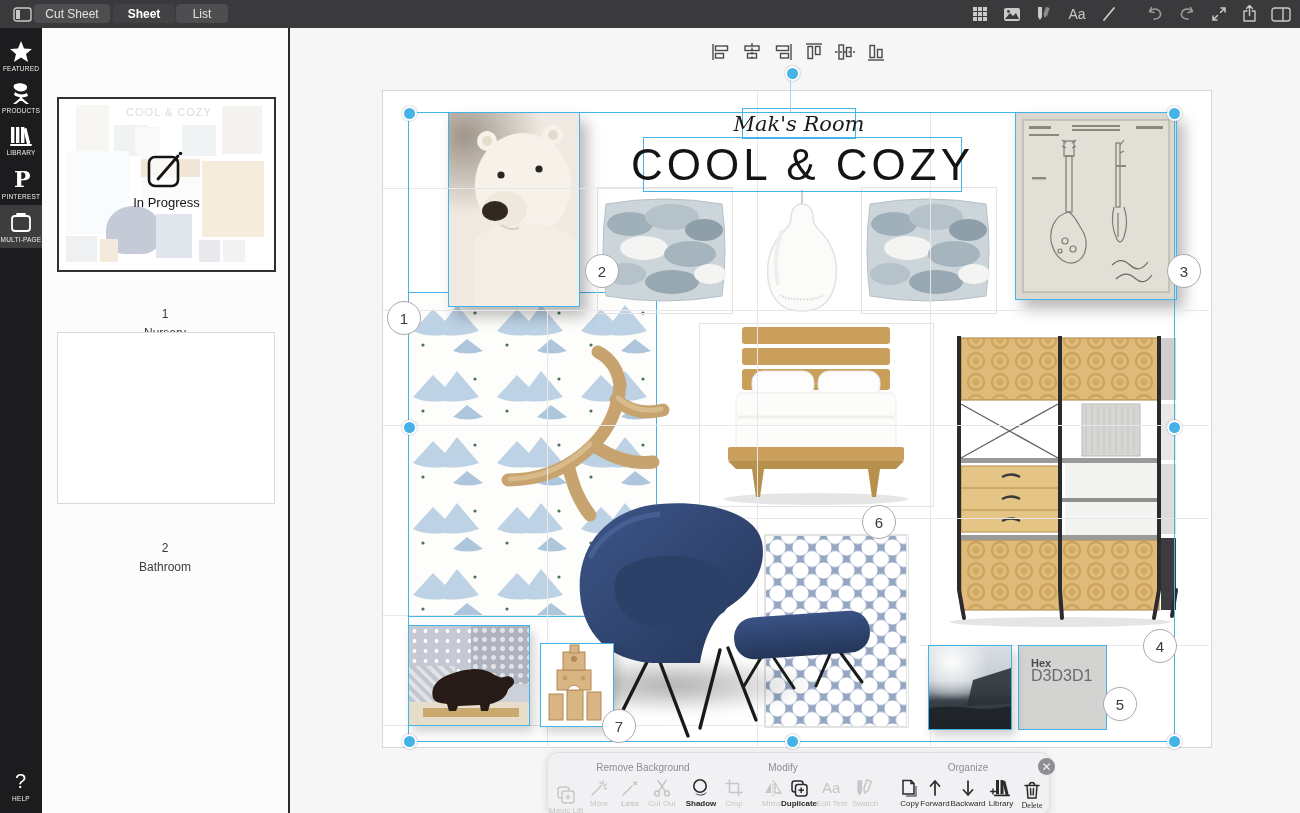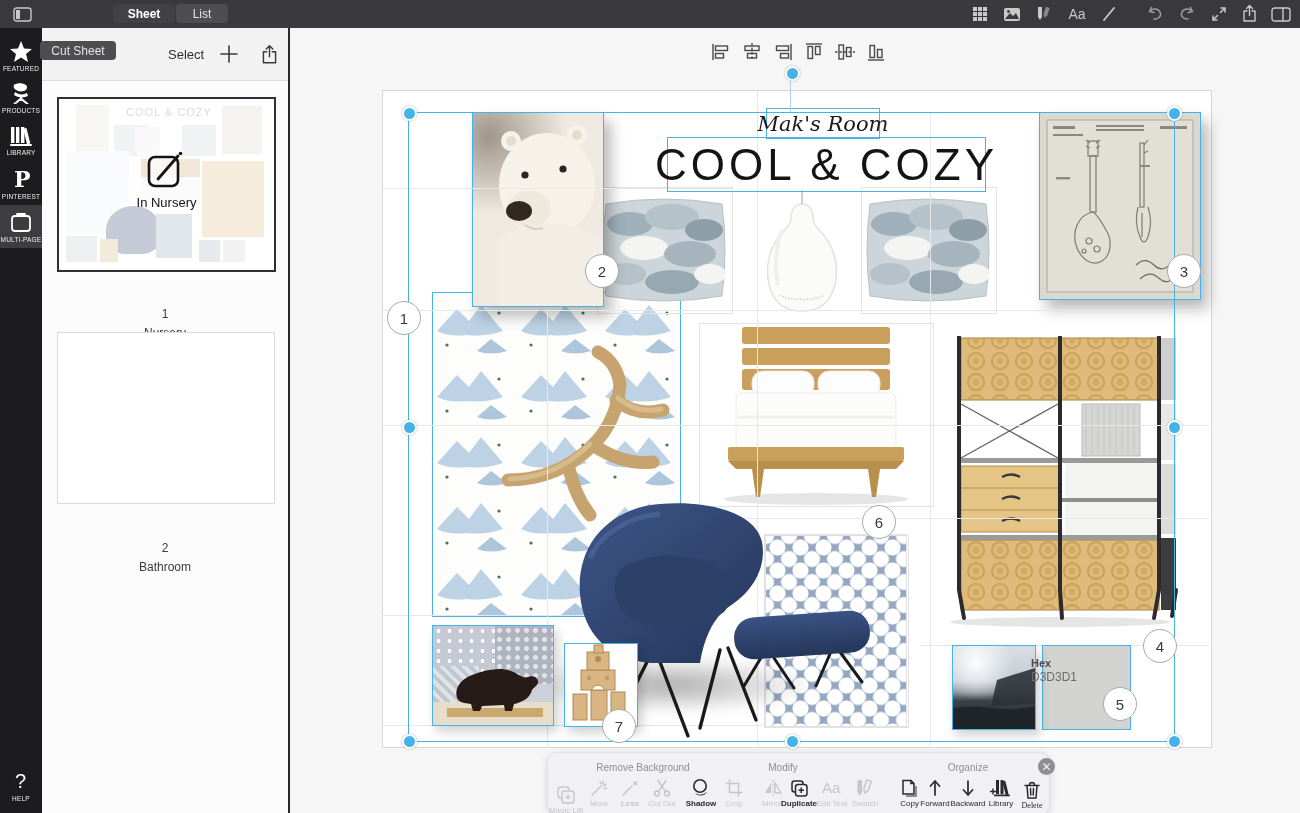--- a/index.html
+++ b/index.html
@@ -26,39 +26,39 @@
   .pg-num{font-size:12px;color:#3a3a3c;text-align:center;}
   .pg-name{font-size:12px;color:#3a3a3c;text-align:center;}
   .mini-fade{position:absolute;inset:0;opacity:.28;}
   .mini{position:absolute;}
   .inprog{font-size:13px;color:#141414;font-weight:500;}
   .divider{left:288px;top:28px;width:2px;height:785px;background:#2a2a2c;z-index:56;}
   
   .page{left:382px;top:90px;width:828px;height:656px;background:#fff;border:1px solid #d7d7d9;z-index:1;}
   .guide{background:#e7e7e9;z-index:8;}
   .gray-box{border:1px solid #e3e3e4;z-index:7;}
-  .blue-border{border:1.5px solid #45b2e8;margin-left:24px;}
+  .blue-border{border:1.5px solid #45b2e8;}
   .sel-rect{left:408px;top:112px;width:765px;height:628px;border:1.5px solid #45b2e8;z-index:20;}
   .handle{width:11px;height:11px;border-radius:50%;background:#45b2e8;border:2px solid #fff;
           box-shadow:0 0 2px rgba(0,0,0,.35);z-index:22;}
   .badge{width:32px;height:32px;border-radius:50%;background:#fff;border:1px solid #a9a9a9;
          display:flex;align-items:center;justify-content:center;font-size:15px;color:#3a3a3c;z-index:25;}
   .shadowed{box-shadow:7px 9px 14px rgba(0,0,0,.28);}
   .soft-shadow{box-shadow:4px 6px 10px rgba(0,0,0,.18);}
   .board-title{font-size:44px;letter-spacing:4px;font-weight:500;color:#141414;white-space:nowrap;}
   .board-sub{font-family:"DejaVu Serif",serif;font-style:italic;font-size:21px;color:#1a1a1a;white-space:nowrap;}
   .dots{background-color:#94a6c2;
         background-image:radial-gradient(circle,#fff 7.5px,rgba(255,255,255,0) 8.5px),
                          radial-gradient(circle,#fff 7.5px,rgba(255,255,255,0) 8.5px);
         background-size:23px 23px;background-position:0 0,11.5px 11.5px;}
   .sea{background:
        radial-gradient(circle at 28% 20%,rgba(255,255,255,.95),rgba(255,255,255,0) 42%),
        linear-gradient(180deg,#d9dee3 0%,#c3cbd2 42%,#8b949c 56%,#3a424a 66%,#22272d 100%);}
   .swatch-lbl{font-size:11px;font-weight:bold;color:#4a4a4a;}
-  .swatch-val{font-size:12px;color:#6b6b6b;}
+  .swatch-val{font-size:16px;color:#6b6b6b;}
   
   .align-bar{left:710px;top:40px;height:26px;display:flex;gap:9px;z-index:30;}
   .align-btn{width:22px;height:24px;display:flex;align-items:center;justify-content:center;color:#4a4a4c;}
   
   .btoolbar{left:547px;top:752px;width:501px;height:61px;background:#f1f1f3;border:1px solid #e0e0e2;
             border-radius:10px;box-shadow:0 2px 8px rgba(0,0,0,.12);z-index:40;}
   .bt-title{font-size:10px;color:#8e8e93;text-align:center;}
   .bt-btn{position:absolute;width:34px;display:flex;flex-direction:column;align-items:center;color:#2a2a2c;}
   .bt-btn .bt-lbl{font-size:8px;margin-top:1px;white-space:nowrap;}
   .bt-btn.disabled{color:#c6c6c8;}
@@ -72,21 +72,21 @@
 
 <div id="app">
 
   <div class="abs topbar">
     <div class="abs tb-ic" style="left:10px;top:5px;width:24px;height:18px;">
       <svg width="19" height="15" viewBox="0 0 19 15">
           <rect x="1" y="1" width="17" height="13" rx="2.5" fill="none" stroke="#c9c9c9" stroke-width="1.4"></rect>
           <rect x="3" y="3" width="4" height="9" fill="#c9c9c9"></rect>
         </svg>
     </div>
-    <div class="abs seg" style="left:40px;width:76px;margin-top:37px;">
+    <div class="abs seg" style="left:34px;width:76px;">
         <span>Cut Sheet</span>
       </div>
     <div class="abs seg active" style="left:113px;width:62px;">
         <span>Sheet</span>
       </div>
     <div class="abs seg" style="left:176px;width:52px;align-items:center;">
         <span>List</span>
       </div>
 
     <div class="abs tb-ic" style="left:968px;top:5px;width:24px;height:18px;">
@@ -208,39 +208,20 @@
     </div>
     <div class="rail-item" style="position:absolute;bottom:6px;left:0;">
       <svg width="22" height="24" viewBox="0 0 22 24">
           <text x="5" y="19" font-size="20" fill="#fff" font-family="Liberation Sans,sans-serif">?</text>
         </svg>
       <span class="rail-lbl">HELP</span>
     </div>
   </div>
 
   <div class="abs panel">
-    <div class="abs panel-head">
-      <span class="abs sel-lbl" style="left:126px;top:19px;">Select</span>
-      <div class="abs" style="left:172px;top:9px;width:30px;height:34px;display:flex;align-items:center;justify-content:center;">
-        <svg width="20" height="20" viewBox="0 0 20 20">
-            <g stroke="#3a3a3c" stroke-width="1.6" stroke-linecap="round">
-              <line x1="10" y1="2" x2="10" y2="18"></line>
-              <line x1="2" y1="10" x2="18" y2="10"></line>
-            </g>
-          </svg>
-      </div>
-      <div class="abs" style="left:212px;top:9px;width:30px;height:34px;display:flex;align-items:center;justify-content:center;">
-        <svg width="17" height="21" viewBox="0 0 15 19">
-            <g stroke="#3a3a3c" stroke-width="1.3" fill="none" stroke-linecap="round" stroke-linejoin="round">
-              <path d="M5,7 H2 v10 h11 V7 h-3"></path>
-              <path d="M7.5,1.5 v10 M4.5,4.5 l3,-3 l3,3"></path>
-            </g>
-          </svg>
-      </div>
-    </div>
 
     <div class="abs thumb1">
       <div class="mini-fade">
         <div class="mini" style="left:17px;top:6px;width:33px;height:50px;background:#e9e2d6;"></div>
         <div class="mini" style="left:40px;top:7px;width:140px;height:14px;font-size:11px;letter-spacing:1px;color:#7d7d7d;text-align:center;">COOL &amp; COZY</div>
         <div class="mini" style="left:55px;top:26px;width:34px;height:31px;background:#cdd7db;"></div>
         <div class="mini" style="left:76px;top:28px;width:25px;height:33px;background:#ececec;border-radius:0 0 45% 45%;"></div>
         <div class="mini" style="left:123px;top:26px;width:34px;height:31px;background:#cdd7db;"></div>
         <div class="mini" style="left:163px;top:7px;width:40px;height:48px;background:#d8d5cc;"></div>
         <div class="mini" style="left:7px;top:52px;width:63px;height:83px;background:#eef3f7;"></div>
@@ -254,21 +235,21 @@
         <div class="mini" style="left:140px;top:141px;width:21px;height:22px;background:#aab4bd;"></div>
         <div class="mini" style="left:164px;top:141px;width:22px;height:22px;background:#d3d3d1;"></div>
       </div>
       <div class="abs" style="left:86px;top:50px;">
         <svg width="42" height="42" viewBox="0 0 42 42">
             <rect x="4" y="8" width="29" height="29" rx="6" fill="#fff" fill-opacity=".7" stroke="#141414" stroke-width="2.6"></rect>
             <line x1="13" y1="30" x2="33" y2="7" stroke="#141414" stroke-width="2.8" stroke-linecap="round"></line>
             <circle cx="35.5" cy="4.5" r="1.8" fill="#141414"></circle>
           </svg>
       </div>
-      <div class="abs inprog" style="left:0;top:96px;width:100%;text-align:center;">In Nursery</div>
+      <div class="abs inprog" style="left:0;top:96px;width:100%;text-align:center;">In Progress</div>
     </div>
     <div class="abs pg-num" style="left:0;top:279px;width:246px;">1</div>
     <div class="abs pg-name" style="left:0;top:298px;width:246px;">Nursery</div>
 
     <div class="abs thumb2"></div>
     <div class="abs pg-num" style="left:0;top:513px;width:246px;">2</div>
     <div class="abs pg-name" style="left:0;top:532px;width:246px;">Bathroom</div>
   </div>
 
   <div class="abs divider"></div>

